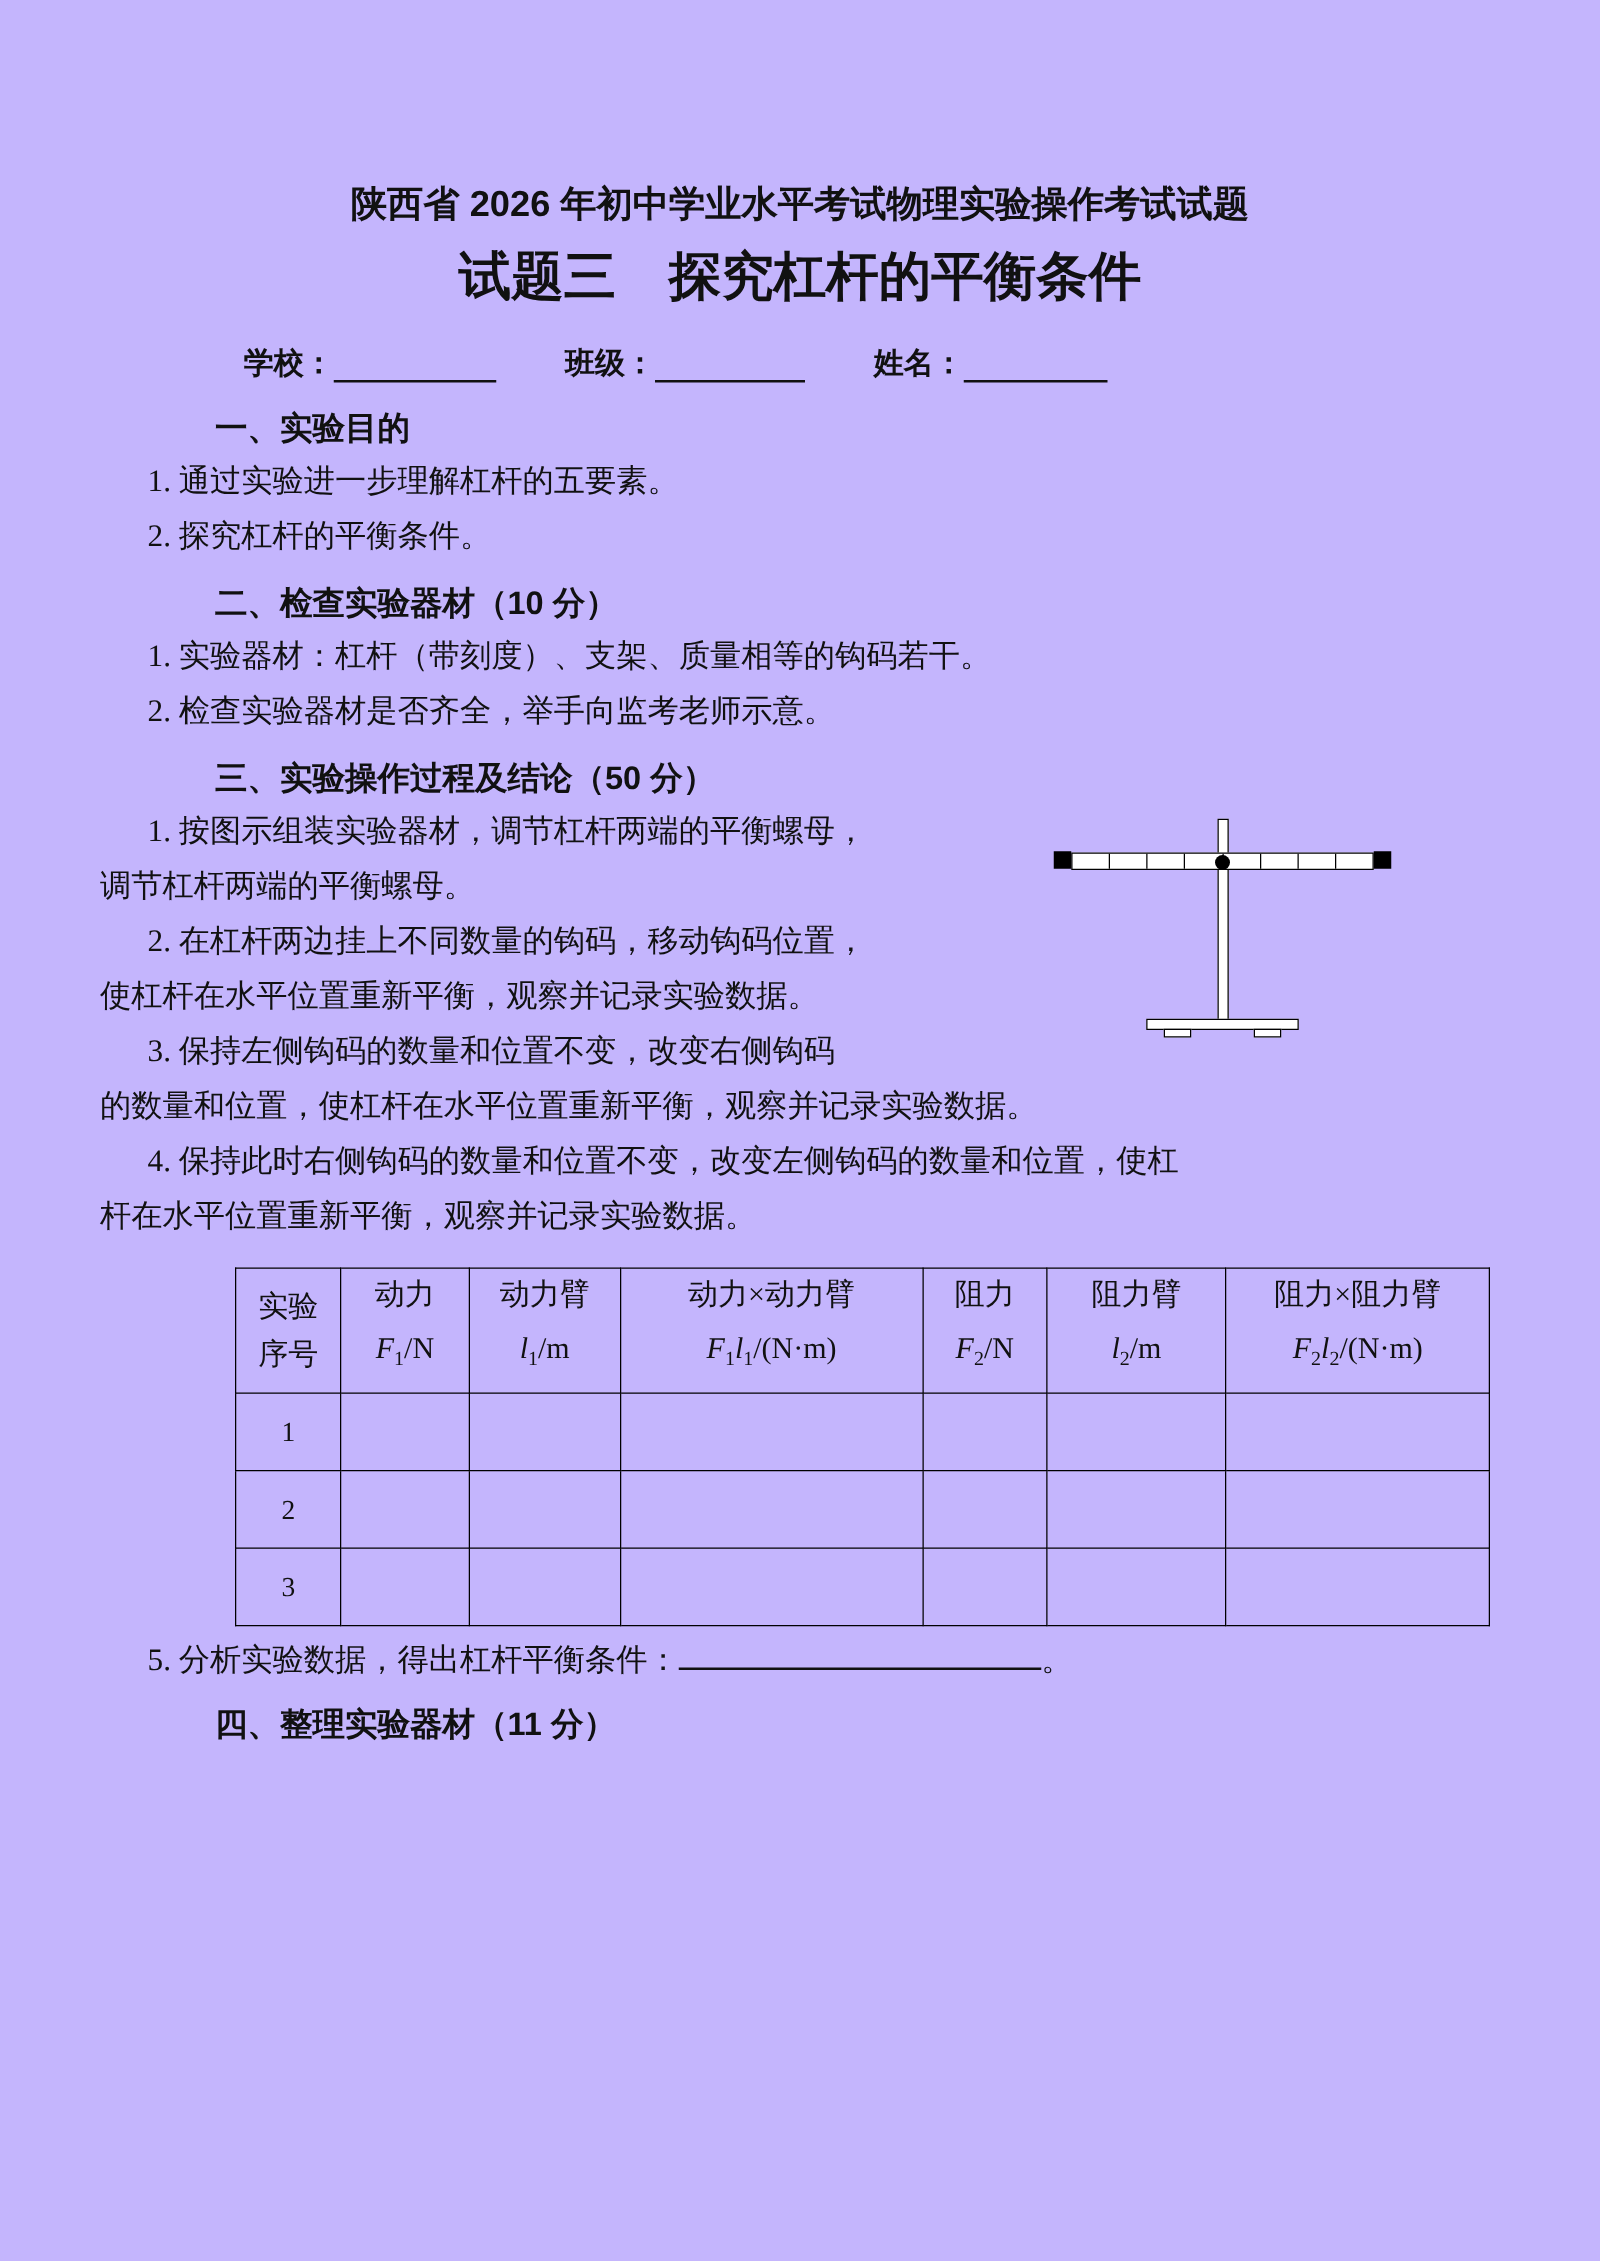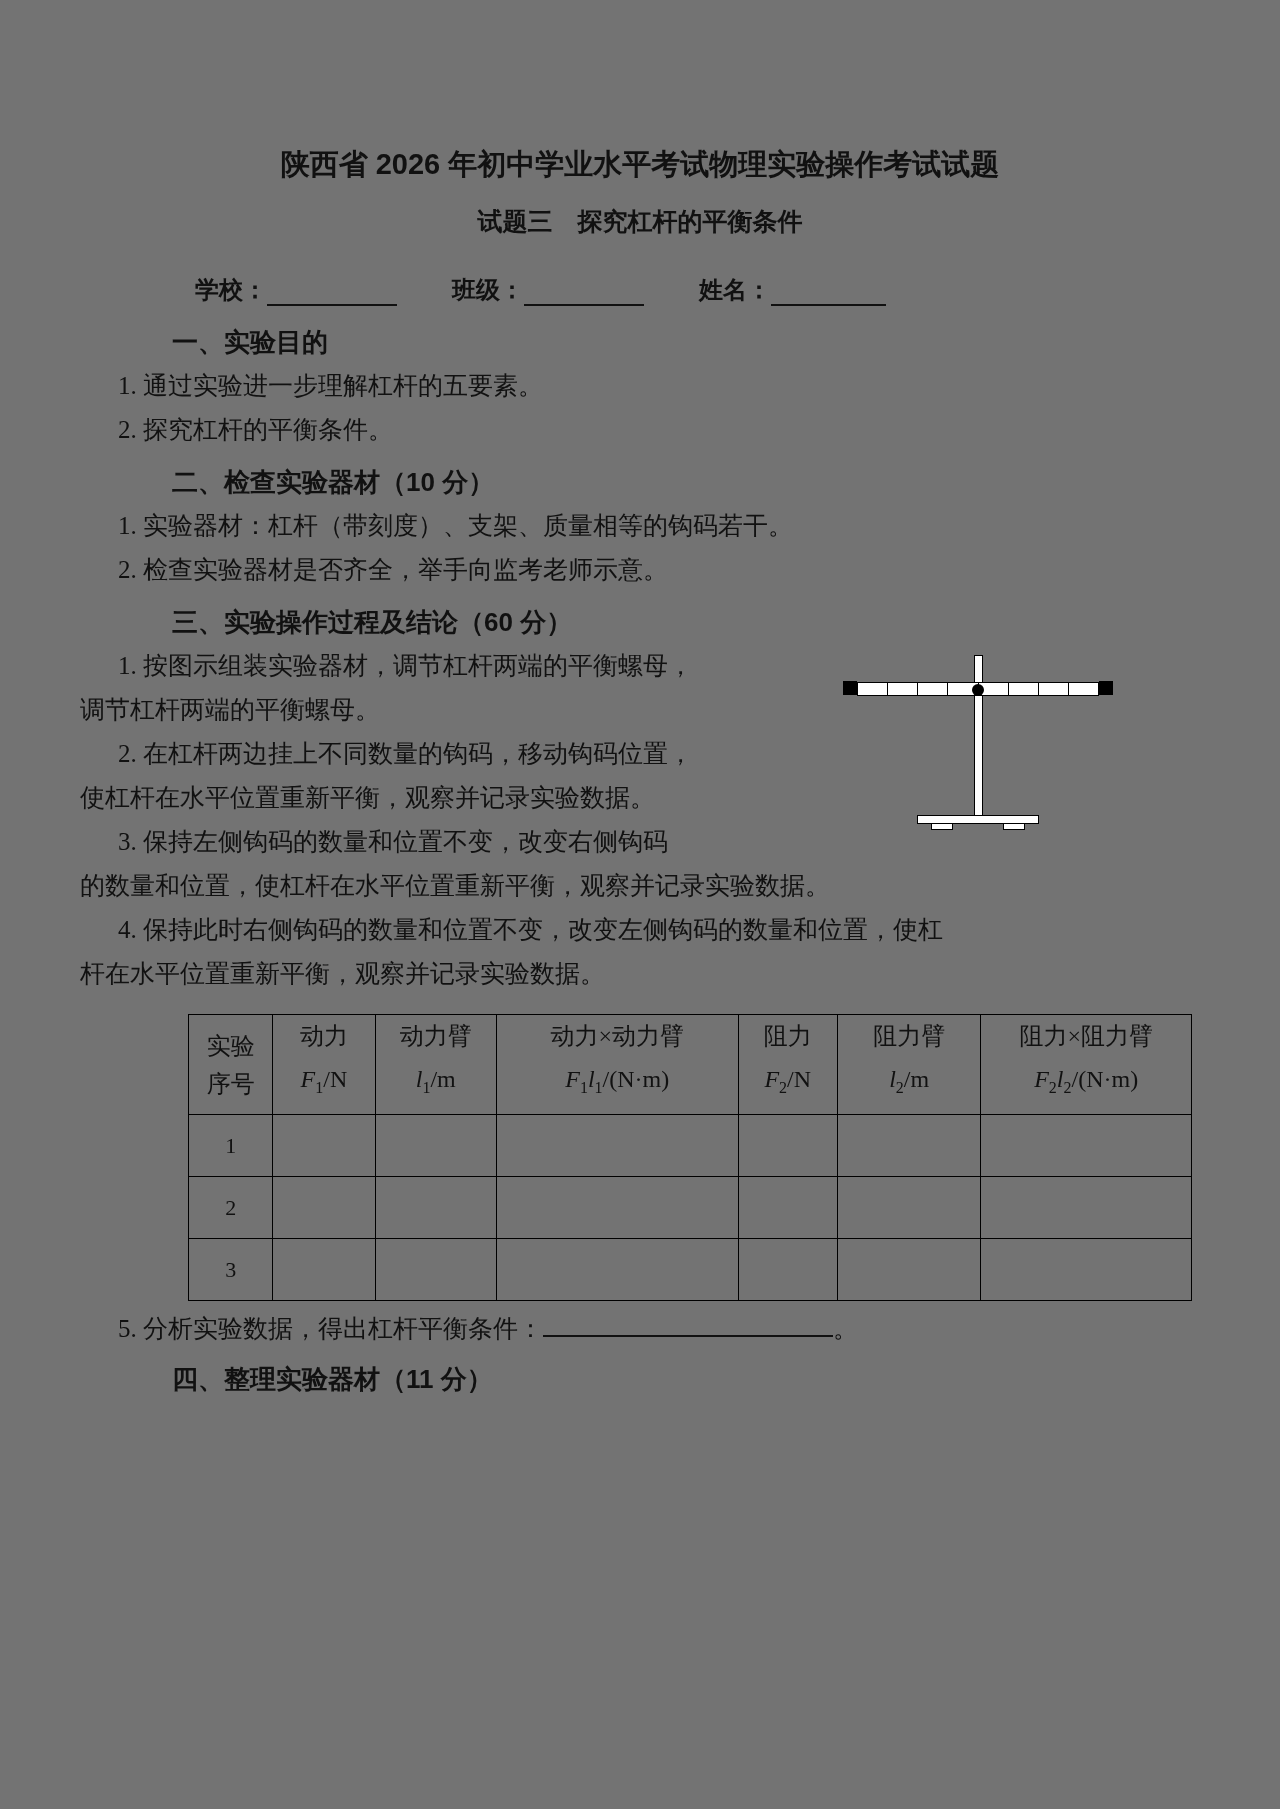--- a/index.html
+++ b/index.html
@@ -2,38 +2,38 @@
 <html><head>
 <meta charset="utf-8">
 <style>
   * { box-sizing: border-box; }
   html, body { margin: 0; padding: 0; background: #ffffff; }
   .page {
     position: relative;
     width: 1280px;
     height: 1809px;
     margin: 0 auto;
-    background: #737373;
+    background: #c4b5fd;
     color: #111;
     font-family: "Liberation Serif", "DejaVu Serif", serif;
     padding-top: 146px;
     overflow: hidden;
   }
   .doc-title {
     text-align: center;
     font-family: "Liberation Sans", "DejaVu Sans", sans-serif;
     font-weight: bold;
     font-size: 29px;
     line-height: 36px;
   }
   .doc-subtitle {
     text-align: center;
     font-family: "Liberation Sans", "DejaVu Sans", sans-serif;
     font-weight: bold;
-    font-size: 25px;
+    font-size: 42px;
     line-height: 46px;
     margin-top: 16px;
   }
   .student-row {
     margin: 26px 0 12px 195px;
     height: 36px;
     font-size: 24px;
     font-family: "Liberation Sans", "DejaVu Sans", sans-serif;
     font-weight: bold;
     display: flex;
@@ -131,21 +131,21 @@
   </div>
 
   <div class="sec-heading m-top-14">一、实验目的</div>
   <div class="para">1. 通过实验进一步理解杠杆的五要素。</div>
   <div class="para">2. 探究杠杆的平衡条件。</div>
 
   <div class="sec-heading m-top-8">二、检查实验器材（10 分）</div>
   <div class="para">1. 实验器材：杠杆（带刻度）、支架、质量相等的钩码若干。</div>
   <div class="para">2. 检查实验器材是否齐全，举手向监考老师示意。</div>
 
-  <div class="sec-heading m-top-8">三、实验操作过程及结论（60 分）</div>
+  <div class="sec-heading m-top-8">三、实验操作过程及结论（50 分）</div>
 
   <div class="para"><span>1. 按图示组装实验器材，调节杠杆两端的平衡螺母，</span><br><span>调节杠杆两端的平衡螺母。</span></div>
   <div class="para"><span>2. 在杠杆两边挂上不同数量的钩码，移动钩码位置，</span><br><span>使杠杆在水平位置重新平衡，观察并记录实验数据。</span></div>
   <div class="para"><span>3. 保持左侧钩码的数量和位置不变，改变右侧钩码</span><br><span>的数量和位置，使杠杆在水平位置重新平衡，观察并记录实验数据。</span></div>
   <div class="para"><span>4. 保持此时右侧钩码的数量和位置不变，改变左侧钩码的数量和位置，使杠</span><br><span>杆在水平位置重新平衡，观察并记录实验数据。</span></div>
 
   <div class="lever-diagram">
     <div class="post"></div>
     <div class="beam">
       <div class="seg"></div>

